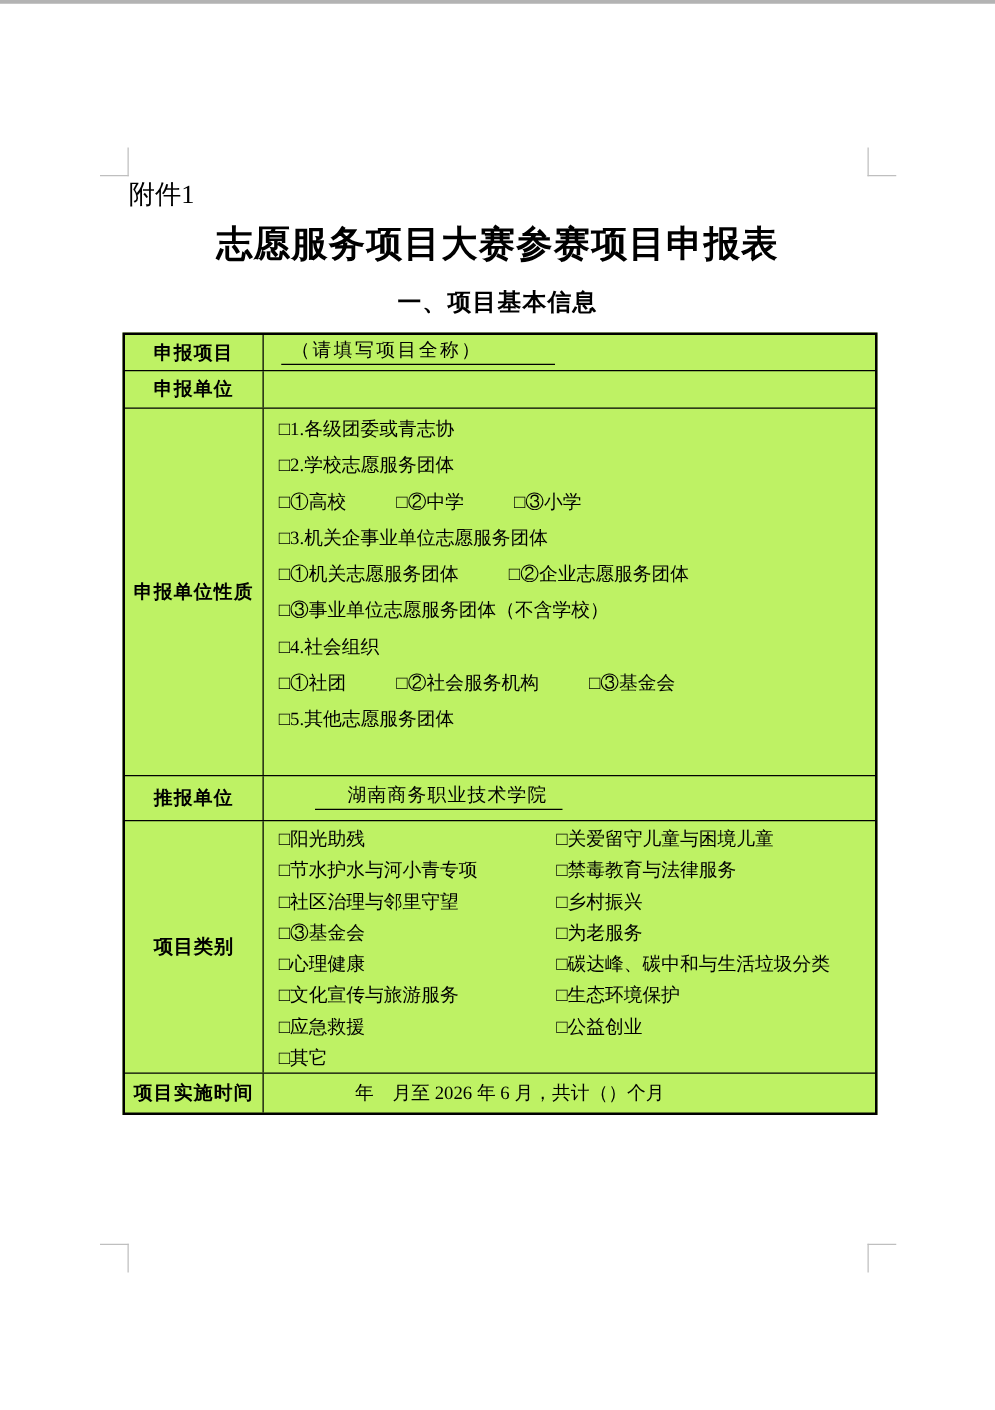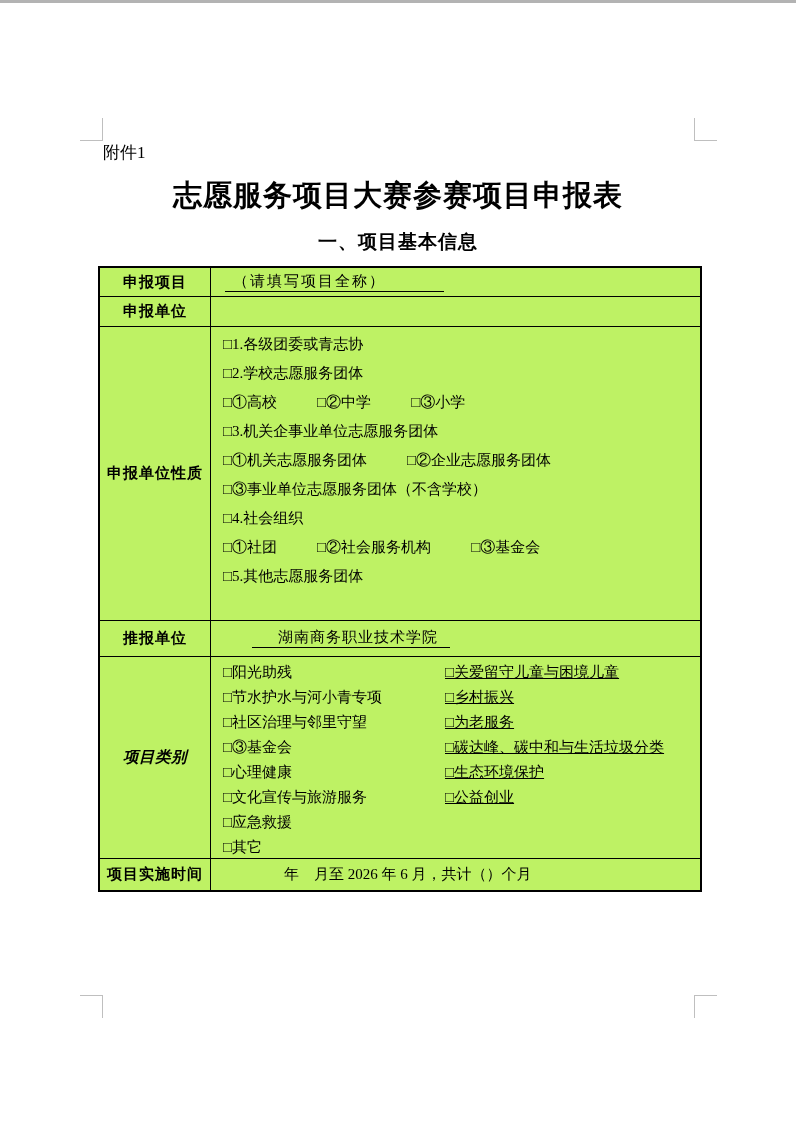--- a/index.html
+++ b/index.html
@@ -8,55 +8,55 @@
 
   .page-top-edge { position:absolute; left:0; top:0; width:796px; height:3px; background:#b3b3b3; }
 
   
   .crop { position:absolute; width:23px; height:23px; }
   .crop-tl { left:80px;  top:118px; border-right:1px solid #bfbfbf; border-bottom:1px solid #bfbfbf; }
   .crop-tr { left:694px; top:118px; border-left:1px solid #bfbfbf;  border-bottom:1px solid #bfbfbf; }
   .crop-bl { left:80px;  top:995px; border-right:1px solid #bfbfbf; border-top:1px solid #bfbfbf; }
   .crop-br { left:694px; top:995px; border-left:1px solid #bfbfbf;  border-top:1px solid #bfbfbf; }
 
-  .attachment { position:absolute; left:103px; top:141px; font-size:17px; font-family:"Liberation Serif", serif; }
+  .attachment { position:absolute; left:103px; top:141px; font-size:21px; font-family:"Liberation Serif", serif; }
   .doc-title { position:absolute; left:0; top:176px; width:100%; text-align:center;
                font-family:"Liberation Sans", sans-serif; font-weight:bold; font-size:29px; letter-spacing:1px; }
   .section-heading { position:absolute; left:0; top:229px; width:100%; text-align:center;
                font-family:"Liberation Sans", sans-serif; font-weight:bold; font-size:19px; letter-spacing:1px; }
 
   .form-table { position:absolute; left:98px; top:266px; width:604px; border:2px solid #000; background:#bef264; }
   .row { display:flex; border-top:1.5px solid #000; }
   .row:first-child { border-top:none; }
   .label-cell { width:111px; flex:0 0 111px; border-right:1.5px solid #000;
                 display:flex; align-items:center; justify-content:center;
                 font-size:15px; font-weight:bold; letter-spacing:1px; text-align:center;
                 font-family:"Liberation Serif", serif; }
-  .label-sans { font-family:"Liberation Sans", sans-serif; letter-spacing:0.5px; font-size:15.5px;font-style:italic; }
+  .label-sans { font-family:"Liberation Sans", sans-serif; letter-spacing:0.5px; font-size:15.5px; }
   .value-cell { flex:1; display:flex; align-items:center; font-size:15px; white-space:pre; }
 
   .r-name { height:28px; }
   .r-unit { height:30px; }
   .r-nature { height:294px; }
   .r-recommend { height:36px;gap:27px; }
   .r-category { height:202px; }
   .r-time { height:32px; }
 
   .fill-blank { border-bottom:1px solid #000; line-height:17px; white-space:pre; }
   .blank-name { margin-left:14px; padding:0 58px 1px 8px; letter-spacing:2px; }
   .blank-recommend { margin-left:14px; padding:0 12px 1px 26px; letter-spacing:1px; }
 
   .multi-cell { flex:1; padding:3px 0 0 12px; display:block; }
   .opt-line { line-height:29px; white-space:pre; font-size:15px; }
   .opt-line .opt { display:inline-block; margin-right:40px; }
   .opt-line .opt:last-child { margin-right:0; }
 
   .cat-wrap { flex:1; display:flex; padding:3px 0 0 12px; }
   .cat-col-left { width:222px; flex:0 0 222px; }
-  .cat-col-right { flex:1;text-decoration:underline; }
+  .cat-col-right { flex:1; }
   .cat-opt { line-height:25px; white-space:pre; font-size:15px; }
 
   .time-value { padding-left:73px; }
 </style>
 </head>
 <body>
 
 <div class="page-top-edge"></div>
 <div class="crop crop-tl"></div>
 <div class="crop crop-tr"></div>
@@ -111,20 +111,21 @@
         <div class="cat-opt">□节水护水与河小青专项</div>
         <div class="cat-opt">□社区治理与邻里守望</div>
         <div class="cat-opt">□③基金会</div>
         <div class="cat-opt">□心理健康</div>
         <div class="cat-opt">□文化宣传与旅游服务</div>
         <div class="cat-opt">□应急救援</div>
         <div class="cat-opt">□其它</div>
       </div>
       <div class="cat-col-right">
         <div class="cat-opt">□关爱留守儿童与困境儿童</div>
+        <div class="cat-opt">□禁毒教育与法律服务</div>
         <div class="cat-opt">□乡村振兴</div>
         <div class="cat-opt">□为老服务</div>
         <div class="cat-opt">□碳达峰、碳中和与生活垃圾分类</div>
         <div class="cat-opt">□生态环境保护</div>
         <div class="cat-opt">□公益创业</div>
       </div>
     </div>
   </div>
 
   <div class="row r-time">

